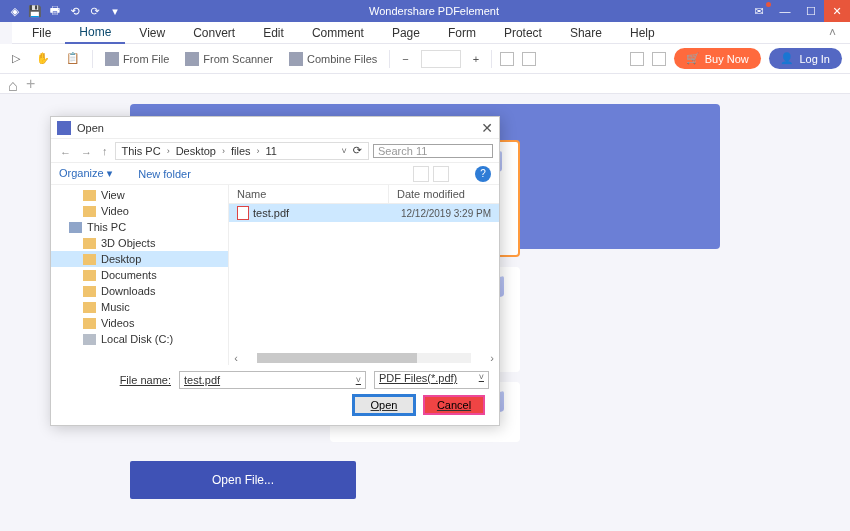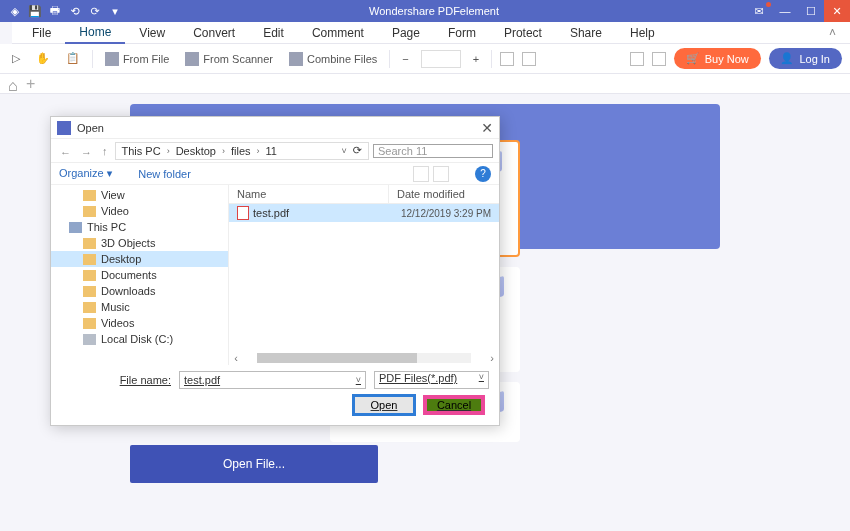--- a/index.html
+++ b/index.html
@@ -43,21 +43,21 @@
 .hero h2 { font-size: 17px; font-weight: 600; margin-bottom: 16px; }
 .hero p { font-size: 11px; line-height: 1.4; opacity: .92; max-width: 270px; }
 .cards { position: absolute; top: 140px; left: 130px; right: 130px; display: grid; grid-template-columns: 1fr 1fr 1fr; gap: 10px; }
 .card { background: #fff; border-radius: 4px; padding: 16px; min-height: 105px; position: relative; }
 .card h3 { font-size: 13px; font-weight: 600; color: #333; margin-bottom: 10px; }
 .card p { font-size: 10px; color: #888; line-height: 1.4; }
 .card.highlight { border: 2px solid #ff9a3d; }
 .card .cicon { position: absolute; top: 12px; right: 16px; width: 28px; height: 20px; background: linear-gradient(135deg,#c7d3f7,#aeb9f0); border-radius: 2px; transform: skewY(-12deg); }
 .card.small { min-height: 60px; padding: 18px 16px; }
 .card.small h3 { margin-bottom: 0; }
-.open-file { position: absolute; left: 130px; bottom: 48px; width: 248px; background: #3f52b5; color: #fff; text-align: center; padding: 12px 0; font-size: 12px; border-radius: 2px; cursor: pointer; }
+.open-file { position: absolute; left: 130px; bottom: 32px; width: 226px; background: #3f52b5; color: #fff; text-align: center; padding: 12px 0; font-size: 12px; border-radius: 2px; cursor: pointer; }
 
 
 .dialog { position: absolute; left: 50px; top: 116px; width: 450px; background: #fff; border: 1px solid #c9c9c9; box-shadow: 2px 2px 14px rgba(0,0,0,.2); font-size: 11px; color: #333; }
 .dlg-title { height: 22px; background: #fff; display: flex; align-items: center; padding: 0 6px; border-bottom: 1px solid #eee; }
 .dlg-title .ico { width: 14px; height: 14px; background: #5468c3; margin-right: 6px; }
 .dlg-title .x { margin-left: auto; cursor: pointer; font-size: 14px; color: #555; }
 .dlg-nav { height: 24px; display: flex; align-items: center; padding: 0 6px; gap: 4px; border-bottom: 1px solid #eee; }
 .dlg-nav .nbtn { color: #888; padding: 0 3px; cursor: pointer; }
 .dlg-nav .path { display: flex; align-items: center; border: 1px solid #ddd; height: 18px; padding: 0 4px; gap: 2px; flex: 1; }
 .dlg-nav .path span { padding: 0 2px; }
@@ -86,21 +86,21 @@
 .list-scroll { position: absolute; bottom: 0; left: 0; right: 0; height: 14px; display: flex; align-items: center; }
 .list-scroll .sbar { flex:1; height: 10px; background: #f1f1f1; margin: 0 14px; position: relative; }
 .list-scroll .sbar::after { content: ""; position: absolute; left:0; top:0; height: 100%; width: 160px; background: #c9c9c9; }
 .list-scroll .arr { width: 14px; text-align: center; color: #777; }
 .dlg-foot { padding: 6px 10px 10px; text-decoration: underline; }
 .row-fn { display: flex; align-items: center; gap: 8px; margin-bottom: 6px; }
 .row-fn label { width: 110px; text-align: right; font-size: 11px; }
 .row-fn .inp { flex: 1; border: 1px solid #bbb; height: 18px; padding: 0 4px; display: flex; align-items: center; }
 .row-fn .filter { width: 115px; border: 1px solid #bbb; height: 18px; padding: 0 4px; display: flex; justify-content: space-between; cursor: pointer; }
 .btnrow { display: flex; justify-content: flex-end; gap: 8px; padding-right: 4px; }
-.btnrow button { width: 62px; height: 20px; font-size: 11px; background: #4d7c0f; border: 4px solid #ec4899; cursor: pointer; }
+.btnrow button { width: 62px; height: 20px; font-size: 11px; background: #ef4444; border: 2px solid #ec4899; cursor: pointer; }
 .btnrow button.primary { border: 2px solid #2e7cd6; background: #e6e6e6; outline: 1px solid #2e7cd6; }
 .chev { font-size: 9px; color: #666; }
 </style>
 </head>
 <body>
 
 <div class="titlebar">
   <div class="tb-left">
     <span class="tb-icon">◈</span>
     <span class="tb-icon">💾</span>

